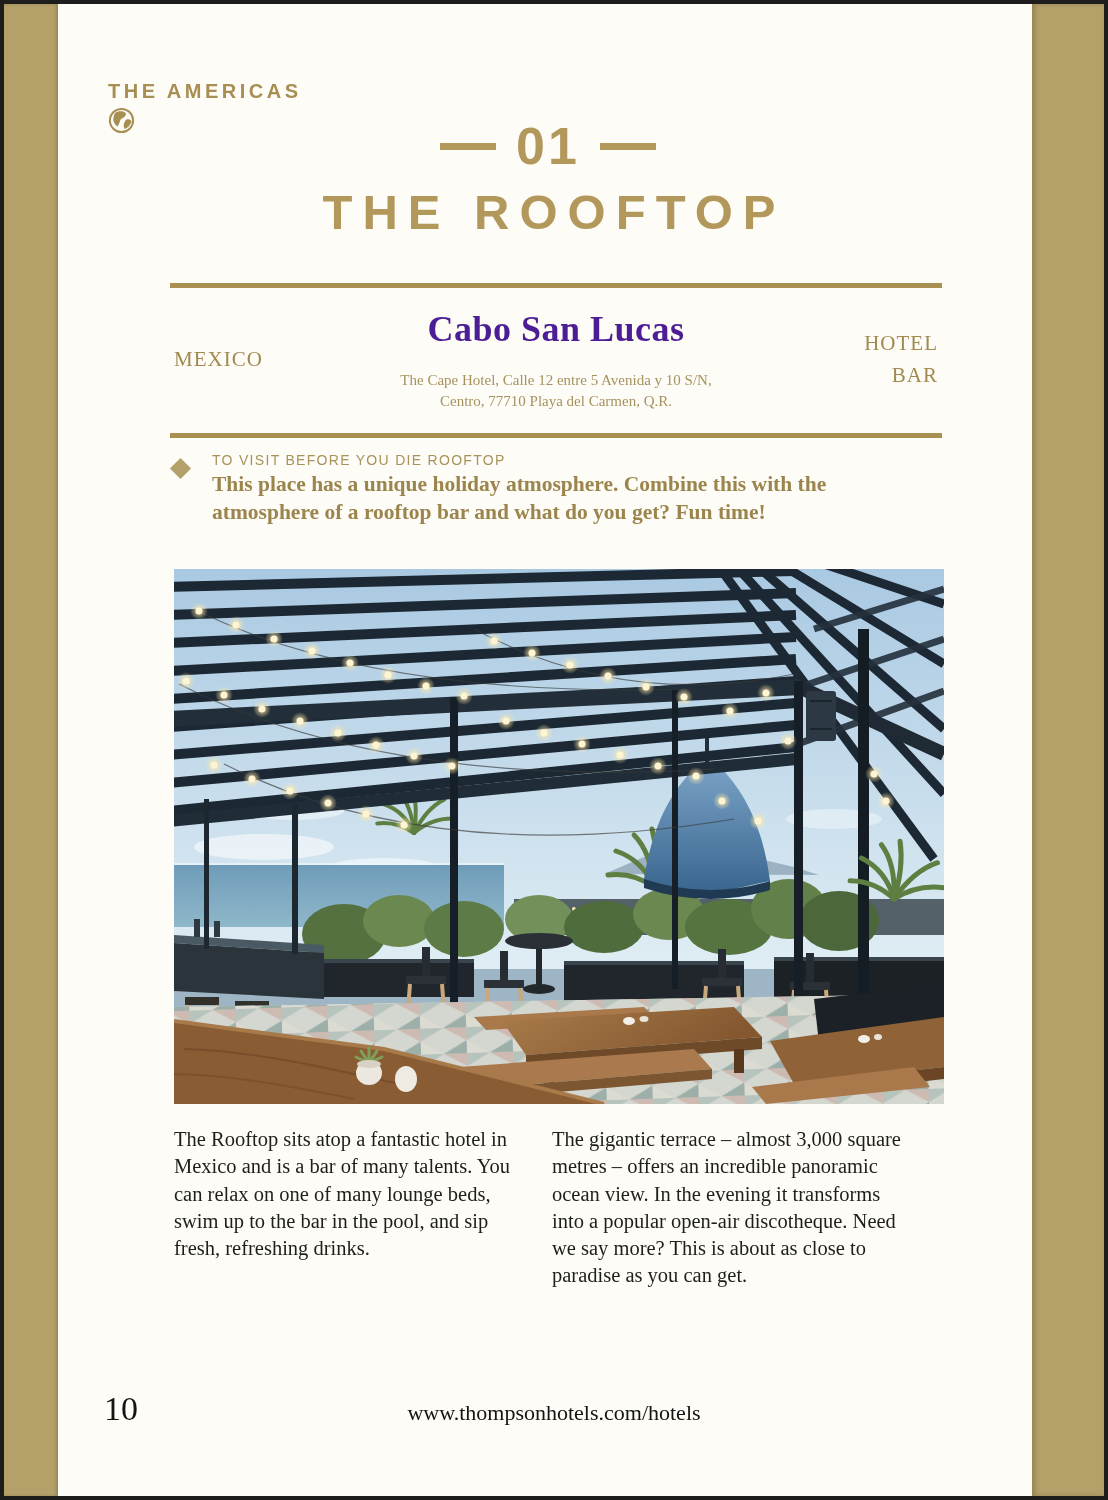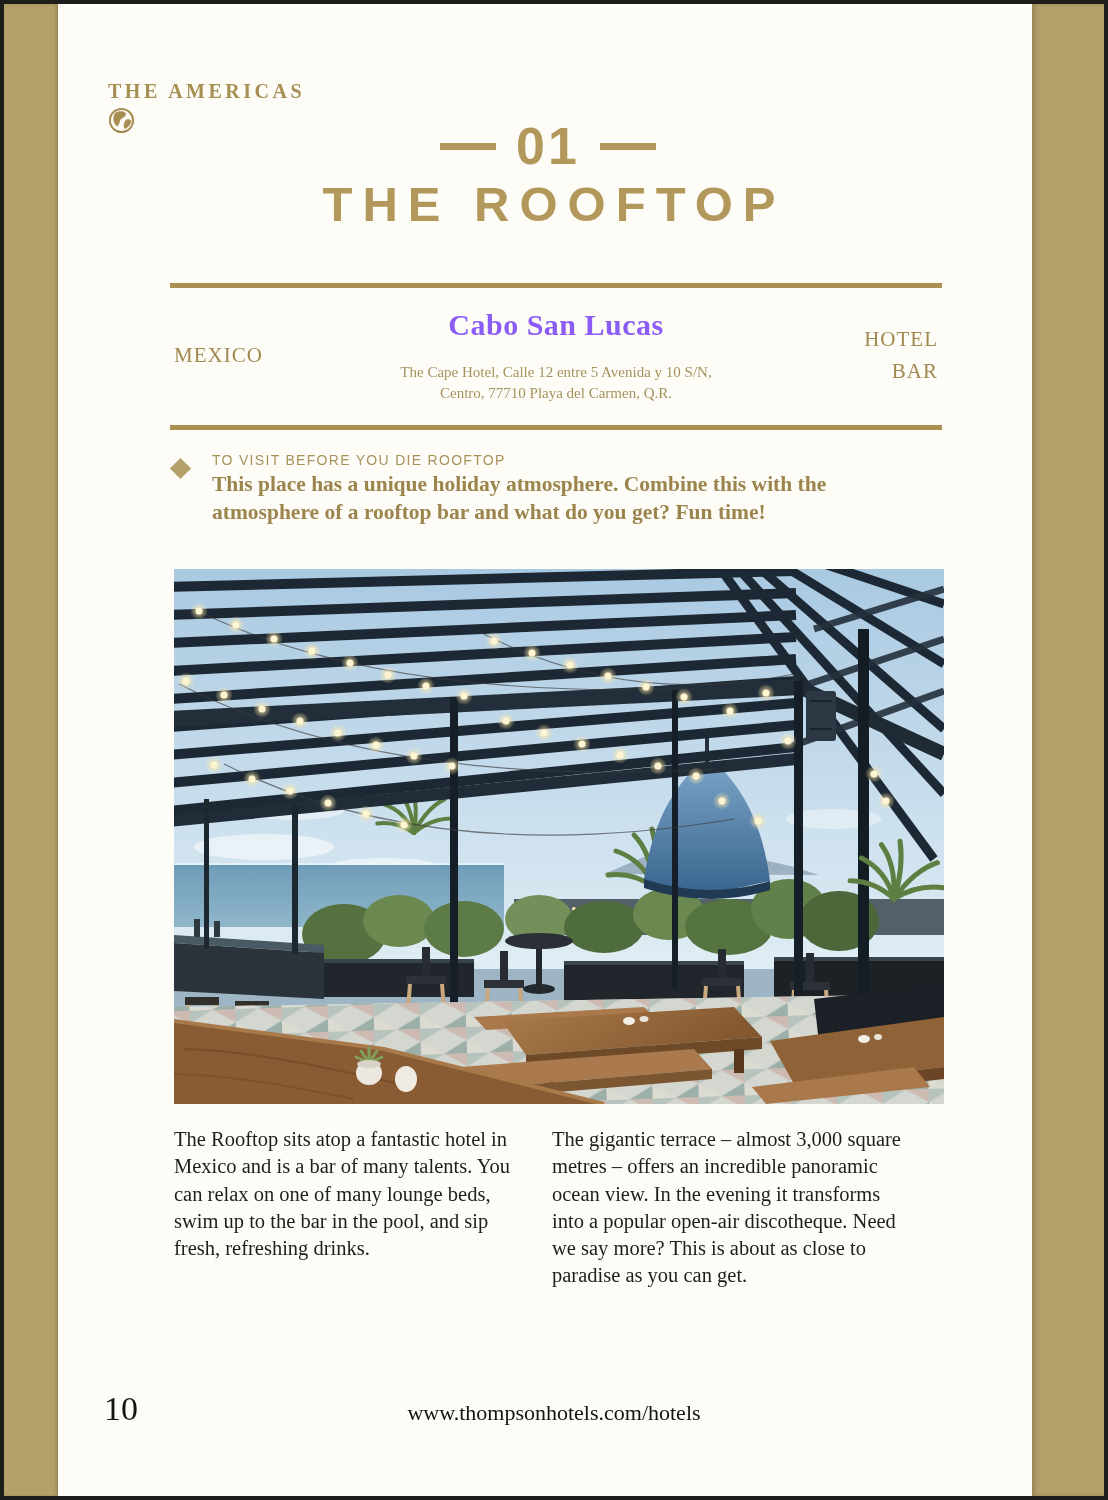--- a/index.html
+++ b/index.html
@@ -7,49 +7,49 @@
     position:relative; width:1108px; height:1500px; margin:0 auto;
     background:#fdfcf7; border:4px solid #1d1d1b; box-sizing:border-box;
     font-family:"Liberation Serif", serif; overflow:hidden;
   }
   .band { position:absolute; top:0; bottom:0; background:#b4a16a; }
   .band-left  { left:0;  width:54px; box-shadow: inset -2px 0 3px rgba(60,50,20,.25); }
   .band-right { right:0; width:72px; box-shadow: inset 3px 0 4px rgba(60,50,20,.25); }
 
   .eyebrow {
     position:absolute; left:104px; top:76px;
-    font-family:Liberation Serif, serif; font-weight:bold;
+    font-family:Liberation Sans, sans-serif; font-weight:bold;
     font-size:20px; letter-spacing:3.5px; color:#a78e52;
   }
   .globe { position:absolute; left:104px; top:103px; }
 
   .chapter-row { position:absolute; left:0; right:12px; top:112px; text-align:center; }
   .chapter-number {
     display:inline-block; vertical-align:middle;
     font-family:"Liberation Sans", sans-serif; font-weight:bold;
     font-size:52px; letter-spacing:3px; color:#b3985c;
   }
   .dash { display:inline-block; vertical-align:middle; width:56px; height:7px;
           background:#b3985c; margin:0 20px; }
 
   .page-title {
-    position:absolute; left:0; right:0; top:172px; text-align:center;
+    position:absolute; left:0; right:0; top:180px; text-align:center;
     font-family:"Liberation Sans", sans-serif; font-weight:bold;
     font-size:49px; letter-spacing:10px; color:#b3985c;
   }
 
   .location {
     position:absolute; left:166px; top:279px; width:772px; box-sizing:border-box;
     border-top:5px solid #a98f52; border-bottom:5px solid #a98f52;
     padding:20px 4px 22px; display:grid; grid-template-columns:120px 1fr 120px;
     align-items:center;
   }
   .country { font-size:21px; letter-spacing:1px; color:#a1894f; }
   .loc-center { text-align:center; }
-  .city { font-size:30px; font-weight:bold; color:#8b5cf6; letter-spacing:.5px; }
+  .city { font-size:36px; font-weight:bold; color:#4c1d95; letter-spacing:.5px; }
   .address { font-size:15px; line-height:1.38; color:#a6925e; margin-top:20px; }
   .venue { text-align:right; font-size:21px; letter-spacing:1px; color:#a1894f; line-height:1.5; }
 
   .reason { position:absolute; left:166px; top:448px; width:700px; }
   .diamond { position:absolute; left:3px; top:9px; width:15px; height:15px;
              background:#b4a16a; transform:rotate(45deg); }
   .reason-label {
     margin-left:42px; font-family:"Liberation Sans", sans-serif;
     font-size:14px; letter-spacing:1.3px; color:#a8925a;
   }

